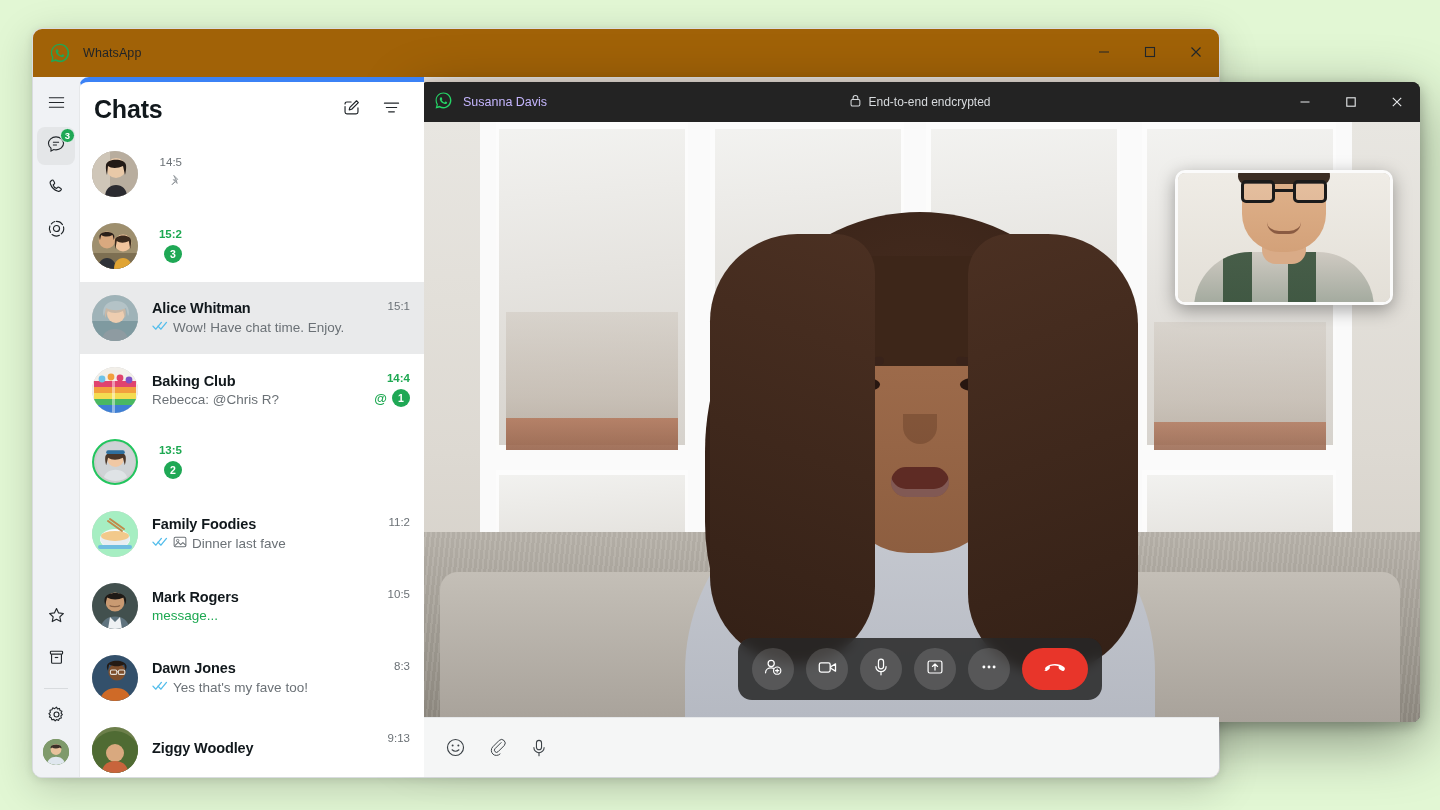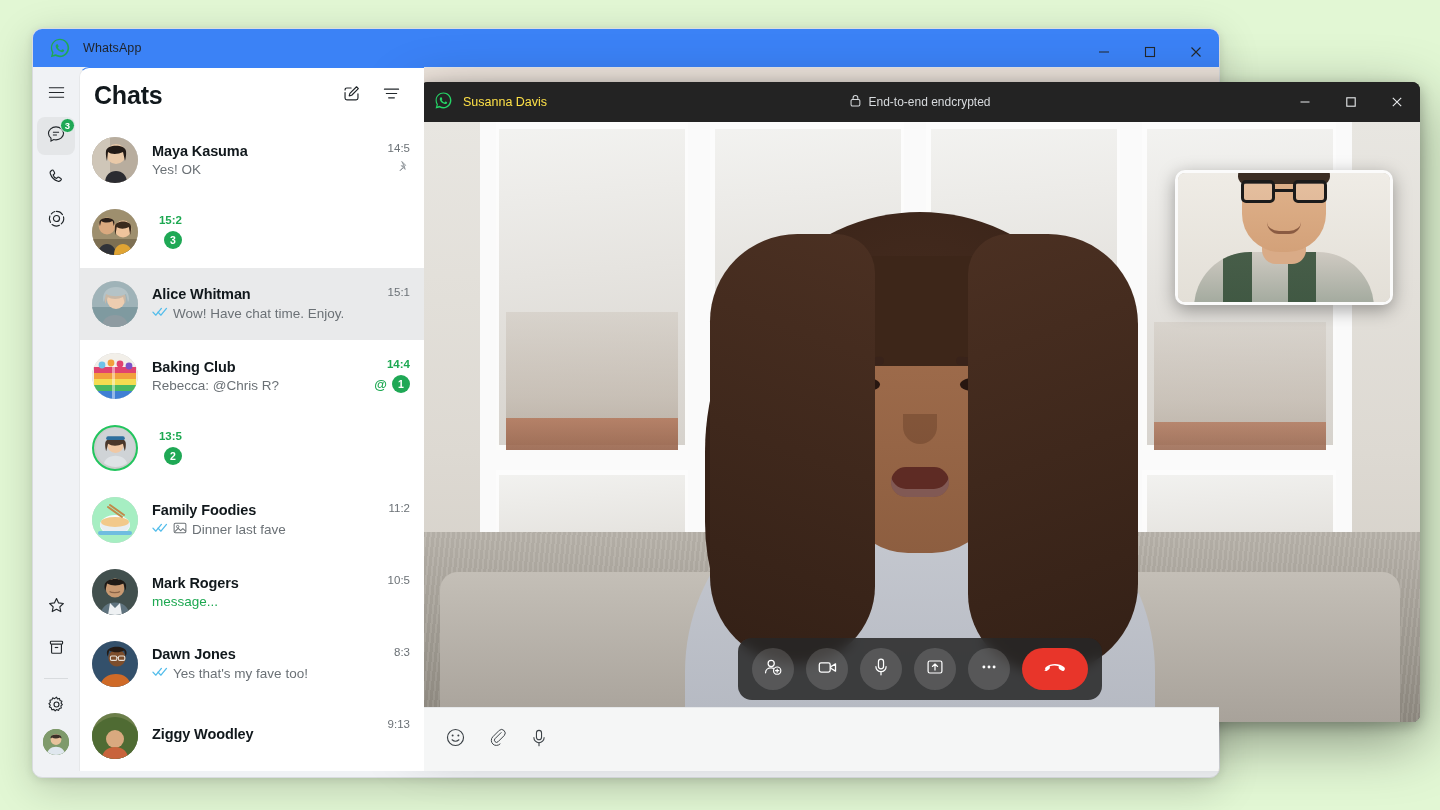--- a/index.html
+++ b/index.html
@@ -21,22 +21,22 @@
     left: 32px; top: 28px;
     width: 1188px; height: 750px;
     background: #f0f2f5;
     border-radius: 10px;
     box-shadow: 0 10px 40px rgba(0,0,0,0.18), 0 2px 8px rgba(0,0,0,0.10);
     overflow: hidden;
     border: 1px solid #d9dcdf;
   }
 
   .titlebar {
-    height: 38px;
-    background: #3b82f6;
+    height: 48px;
+    background: #a16207;
     display: flex;
     align-items: center;
     padding-left: 16px;
     position: relative;
   }
   .wa-logo {
     width: 22px; height: 22px;
     flex: 0 0 auto;
   }
   .title-text {
@@ -122,21 +122,21 @@
     position: relative;
   }
 
   
   .list-panel {
     width: 345px;
     flex: 0 0 345px;
     background: #fff;
     border-top-left-radius: 10px;
     border-left: 1px solid #e6e8ea;
-    border-top: 1px solid #3b82f6;
+    border-top: 5px solid #3b82f6;
     display: flex;
     flex-direction: column;
     overflow: hidden;
     position: relative;
     z-index: 2;
   }
   .list-header {
     height: 56px;
     display: flex; align-items: center;
     padding: 0 16px 0 14px;
@@ -324,21 +324,21 @@
     background: #232323;
     display: flex; align-items: center;
     padding-left: 14px;
     position: relative;
   }
   .call-caller {
     display: flex; align-items: center; gap: 10px;
   }
   .call-caller-name {
     font-size: 12.5px;
-    color: #fde047;
+    color: #c4b5fd;
   }
   .call-enc {
     position: absolute;
     left: 50%;
     transform: translateX(-50%);
     display: flex; align-items: center; gap: 7px;
     font-size: 12px;
     color: #d7dadd;
   }
   .call-win-controls {
@@ -737,26 +737,20 @@
 
         <div class="chat-row">
           <div class="avatar">
             <svg class="av-inner" viewBox="0 0 46 46">
               <rect width="46" height="46" fill="#b8ad9e"></rect>
               <rect x="0" y="0" width="18" height="46" fill="#cfc6b8"></rect>
               <circle cx="24" cy="17" r="10" fill="#e9c9a8"></circle>
               <path d="M13 46c0-8 5-12 11-12s11 4 11 12z" fill="#2b2b30"></path>
               <path d="M14 14c1-7 19-7 20 0 .6 4.5-1 10-1 10l-2-9c-5 2.5-12 2.5-15 0l-1 9s-1.6-5.5-1-10z" fill="#221a16"></path>
             </svg>
-          </div>
-          <div class="chat-meta">
-            <div class="chat-name">Maya Kasuma</div>
-            <div class="chat-preview">
-              <span class="preview-text">Yes! OK</span>
-            </div>
           </div>
           <div class="chat-right">
             <div class="chat-time">14:5</div>
             <div class="badge-row">
               <span>
                 <svg width="13" height="13" viewBox="0 0 14 14">
                   <path d="M5.2 1.6l4 4-1.3 1.3.8 3.2-2-2-3.4 3.4 3.4-3.4-2-2 3.2.8z" fill="none" stroke="#8a9095" stroke-width="1.05" stroke-linejoin="round"></path>
                 </svg>
               </span>
             </div>

